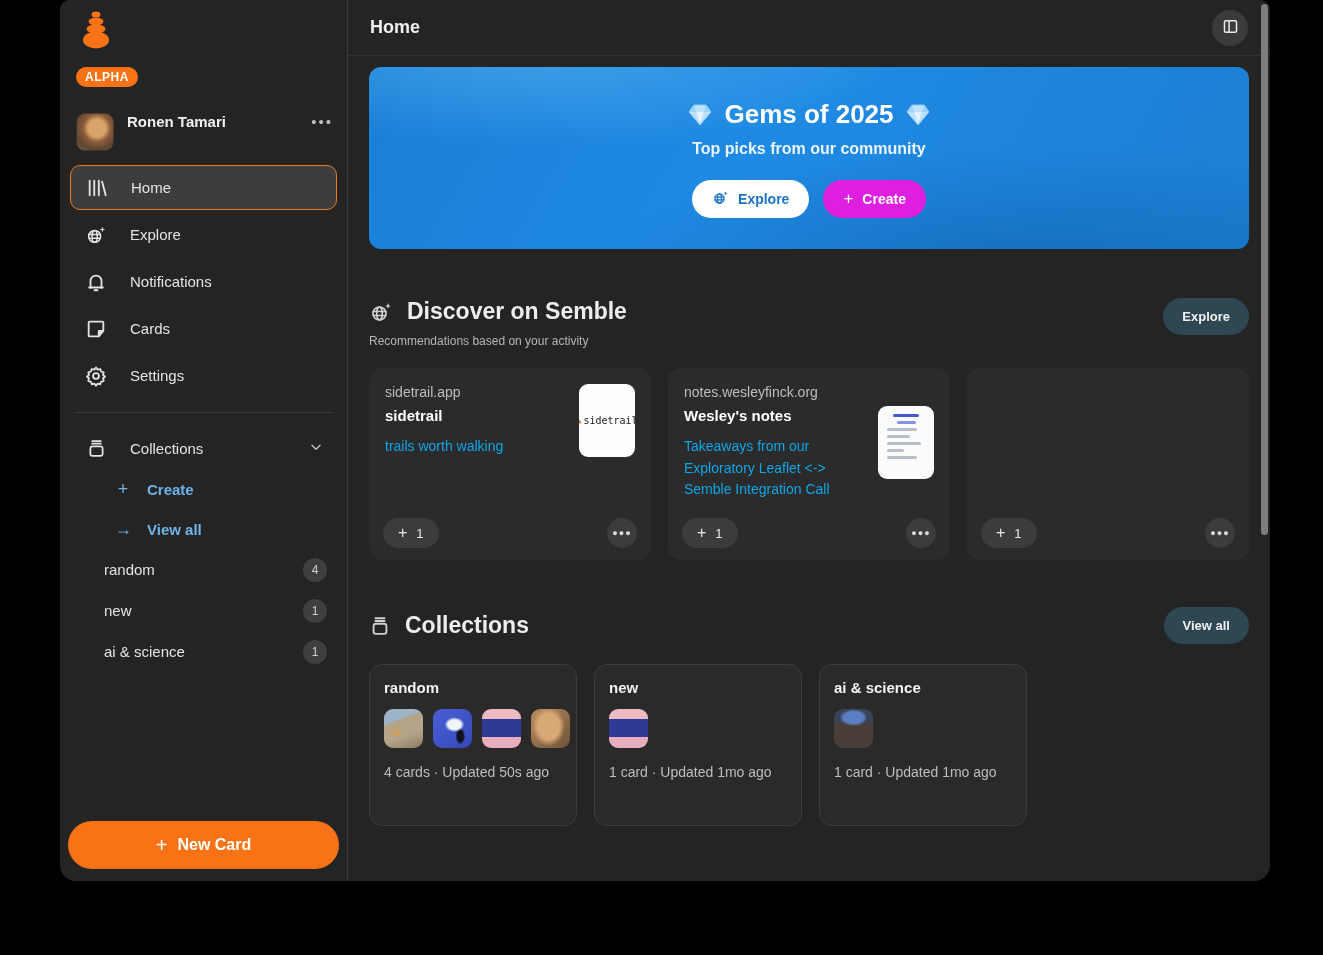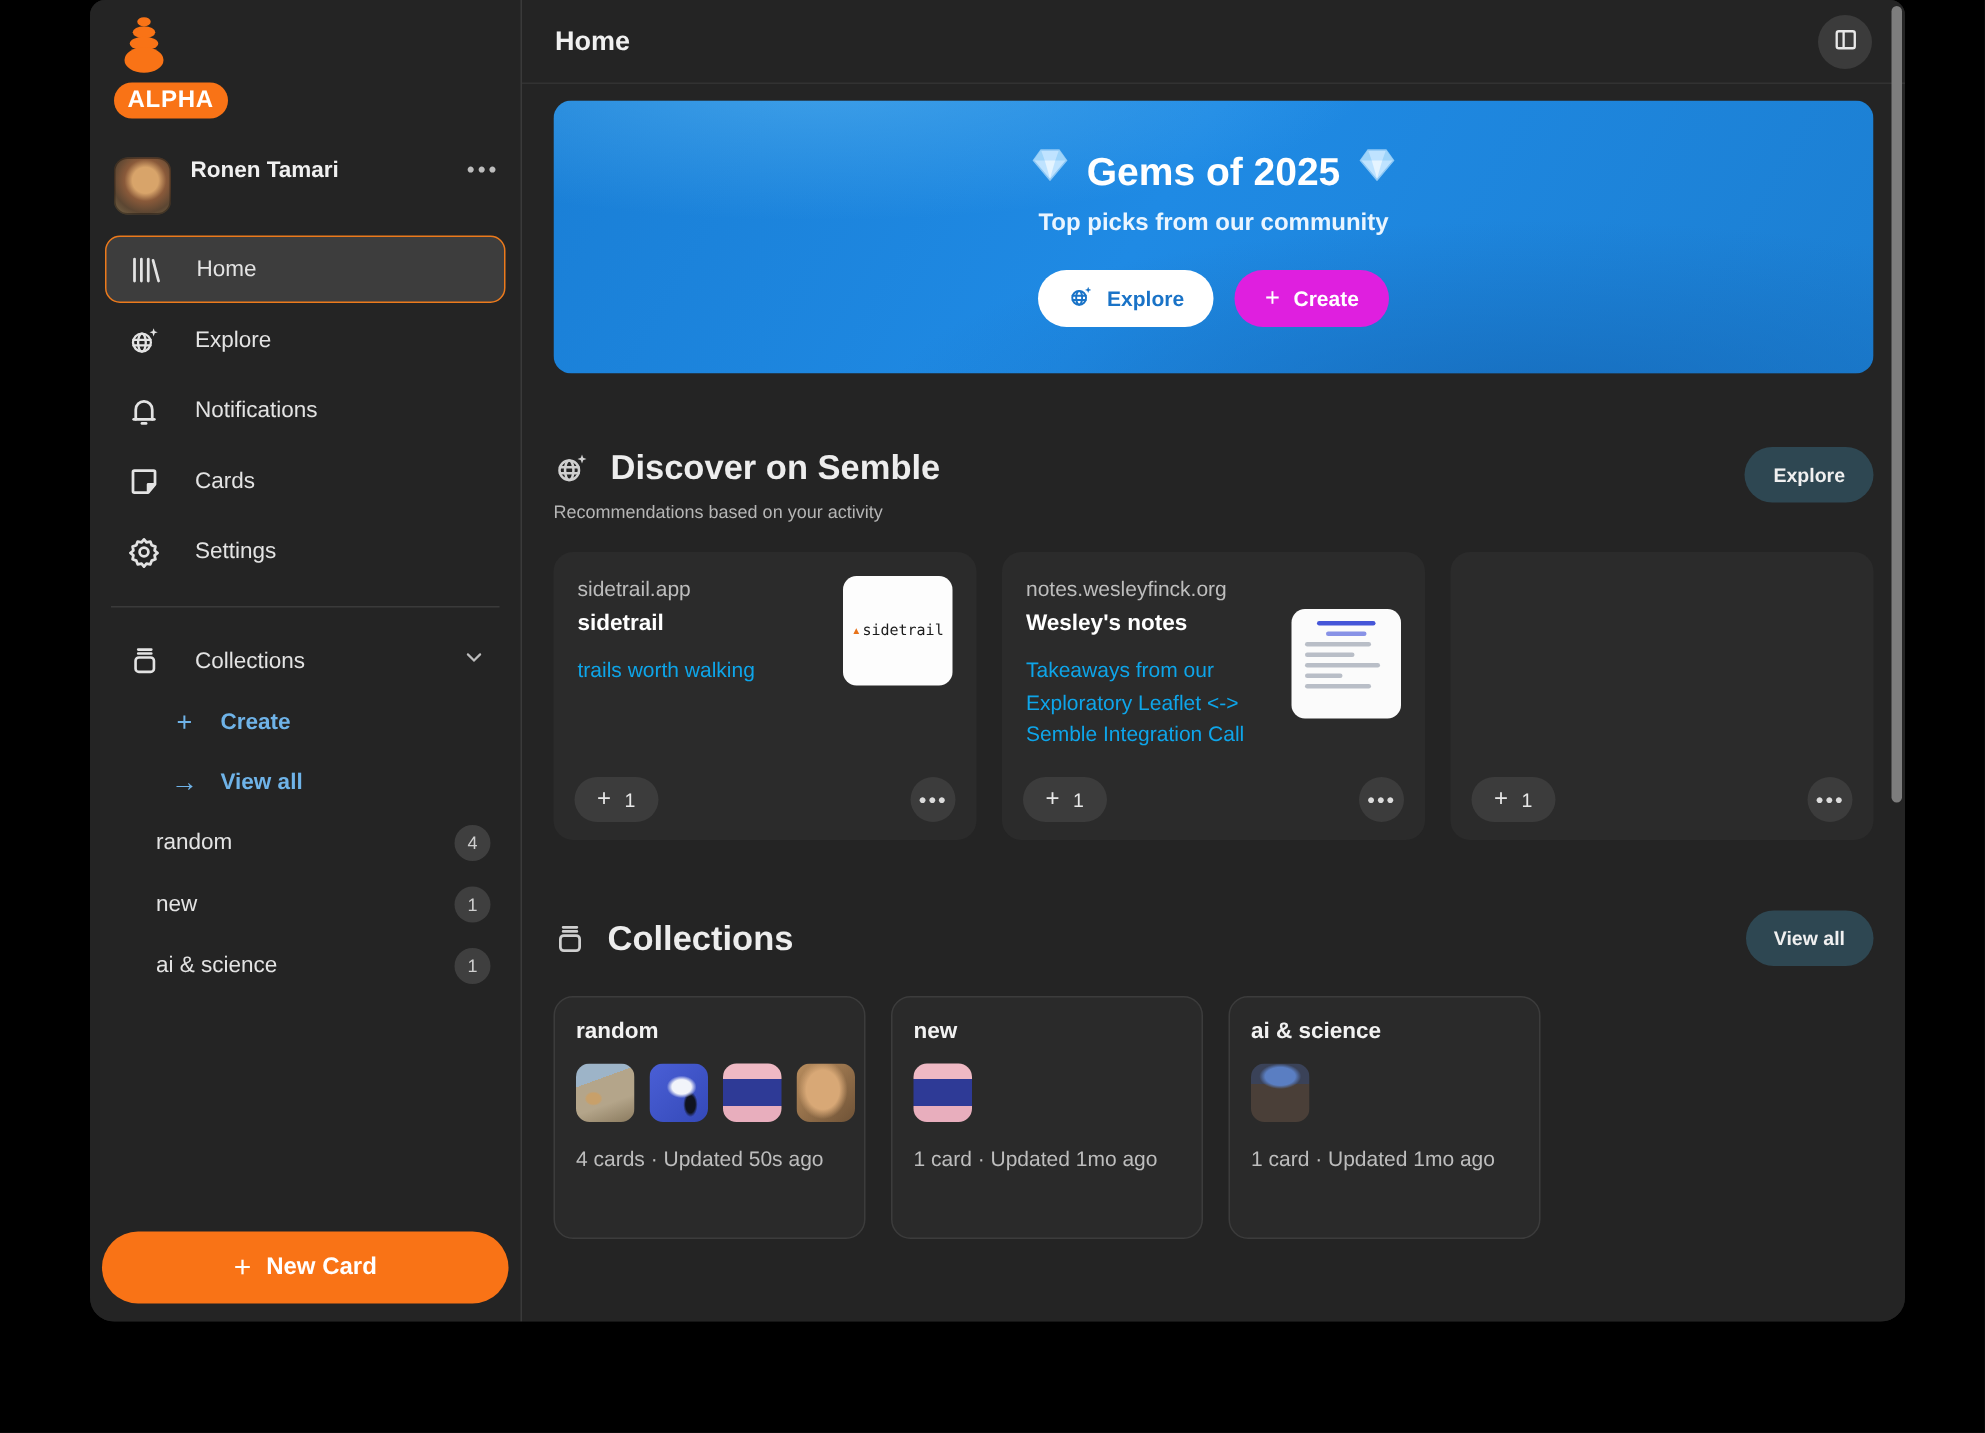--- a/index.html
+++ b/index.html
@@ -5,22 +5,22 @@
   * { margin:0; padding:0; box-sizing:border-box; }
   html,body { width:1323px; height:955px; background:#000; font-family:"Liberation Sans", sans-serif; overflow:hidden; }
 
   .app { position:absolute; left:60px; top:0; width:1210px; height:881px;
          background:#212121; border-radius:10px 10px 16px 16px; overflow:hidden; display:flex; }
 
   
   .sidebar { width:288px; min-width:288px; background:#242424; border-right:1px solid #3a3a3a;
              position:relative; padding:8px 10px; }
   .logo-wrap { padding:2px 0 0 6px; }
-  .alpha-badge { display:inline-block; margin:0 0 0 0; background:#f97316; color:#fff;
-                 font-size:16px; font-weight:bold; letter-spacing:.5px; padding:3px 9px; border-radius:999px; }
+  .alpha-badge { display:inline-block; margin:13px 0 0 0; background:#f97316; color:#fff;
+                 font-size:12px; font-weight:bold; letter-spacing:.5px; padding:3px 9px; border-radius:999px; }
   .profile { display:flex; align-items:flex-start; margin:26px 4px 14px 6px; }
   .avatar { width:38px; height:38px; border-radius:9px; margin-right:13px;
             background: radial-gradient(circle at 55% 40%, #d8a46a 0 28%, #8a5a3a 45%, #5c4632 70%, #7a6a4a 100%);
             box-shadow: inset 0 0 0 1px #00000055; }
   .profile-name { color:#f0f0f0; font-size:15px; font-weight:bold; flex:1; }
   .profile-menu { color:#bdbdbd; font-size:15px; letter-spacing:2px; background:none; border:none; cursor:pointer; }
 
   .nav { margin-top:6px; }
   .nav-item { display:flex; align-items:center; height:45px; padding:0 14px; border-radius:10px;
               color:#e3e3e3; font-size:15px; font-weight:500; cursor:pointer; margin-bottom:2px; }
@@ -57,21 +57,21 @@
                display:flex; align-items:center; justify-content:center; cursor:pointer; }
 
   .content { flex:1; padding:11px 21px 0; overflow:hidden; }
 
   .hero { height:182px; border-radius:12px; position:relative; overflow:hidden;
           background:
             radial-gradient(90% 120% at 75% 110%, #1569b8cc 0%, #1569b800 55%),
             radial-gradient(70% 90% at 20% -10%, #52b0f0aa 0%, #52b0f000 60%),
             linear-gradient(120deg, #1a7fd6 0%, #1f8ae4 45%, #1c7fd2 100%);
           display:flex; flex-direction:column; align-items:center; justify-content:center; }
-  .hero-title-row { display:flex; align-items:flex-start; gap:12px; }
+  .hero-title-row { display:flex; align-items:flex-end; gap:12px; }
   .hero-title { color:#fff; font-size:26px; font-weight:bold; }
   .hero-sub { color:#eaf5ff; font-size:16px; font-weight:bold; margin-top:10px; }
   .hero-btns { display:flex; gap:14px; margin-top:22px; }
   .pill-btn { height:38px; border:none; border-radius:999px; padding:0 20px; font-size:14px; font-weight:bold;
               font-family:inherit; display:flex; align-items:center; gap:9px; cursor:pointer; }
   .pill-white-blue { background:#fff; color:#1a73c7; }
   .pill-white-mag { background:#fff; color:#d928d9; }
   .pill-mag { background:#df1fdf; color:#fff; }
   .pill-mag .plus { font-size:17px; font-weight:normal; }
 
@@ -83,21 +83,21 @@
   .section-action { margin-left:auto; height:37px; border:none; border-radius:999px; background:#2e4752;
                     color:#f0f0f0; font-size:13px; font-weight:bold; font-family:inherit; padding:0 19px; cursor:pointer; }
 
   .disc-grid { display:grid; grid-template-columns:repeat(3,1fr); gap:17px; margin-top:20px; }
   .disc-card { background:#2b2b2b; border-radius:13px; padding:16px; height:192px; position:relative; }
   .disc-top { display:flex; justify-content:space-between;align-items:center; }
   .disc-texts { padding-right:10px; }
   .disc-domain { color:#bdbdbd; font-size:14px; }
   .disc-title { color:#fff; font-size:15px; font-weight:bold; margin-top:7px; }
   .disc-desc { color:#0ea5e9; font-size:14px; line-height:1.55; margin-top:12px; max-width:165px; }
-  .disc-thumb { width:73px; height:73px; border-radius:9px; flex:none; overflow:hidden; position:relative; }
+  .disc-thumb { width:56px; height:73px; border-radius:9px; flex:none; overflow:hidden; position:relative; }
   .disc-foot { position:absolute; left:14px; right:14px; bottom:12px; display:flex; justify-content:space-between; align-items:center; }
   .add-pill { height:30px; border:none; border-radius:999px; background:#3c3c3c; color:#e8e8e8;
               font-size:13px; font-family:inherit; padding:0 15px; display:flex; align-items:center; gap:9px; cursor:pointer; }
   .add-pill .plus { font-size:16px; }
   .dots-btn { width:30px; height:30px; border-radius:50%; background:#3c3c3c; border:none; color:#dcdcdc;
               font-size:9px; letter-spacing:1px; cursor:pointer; }
 
   
   .thumb-sidetrail { background:#fdfdfd; display:flex; align-items:center; justify-content:center; }
   .thumb-sidetrail .st-text { font-family:"DejaVu Sans Mono", monospace; font-size:10px; color:#1b1b1b; white-space:nowrap; }

